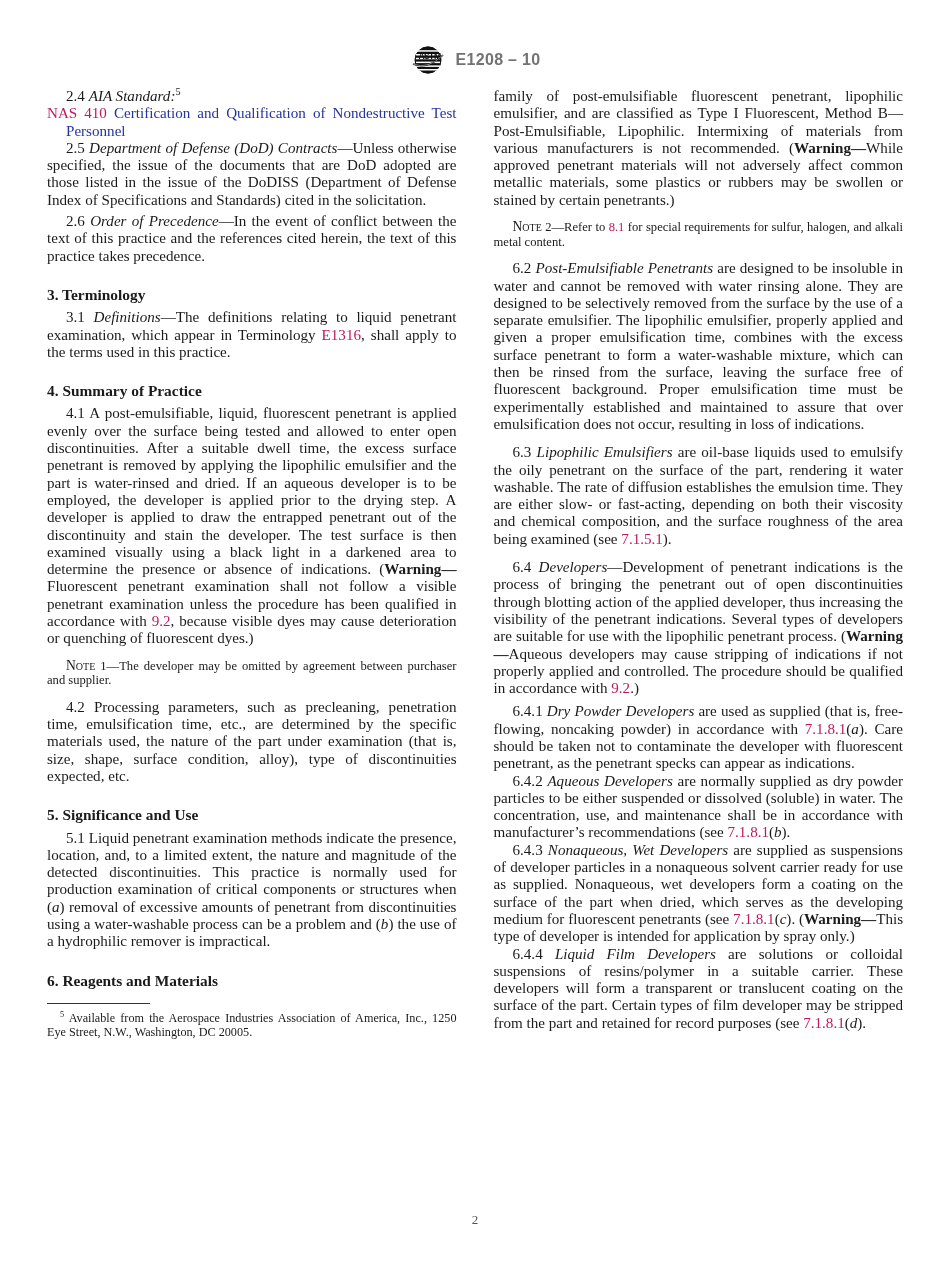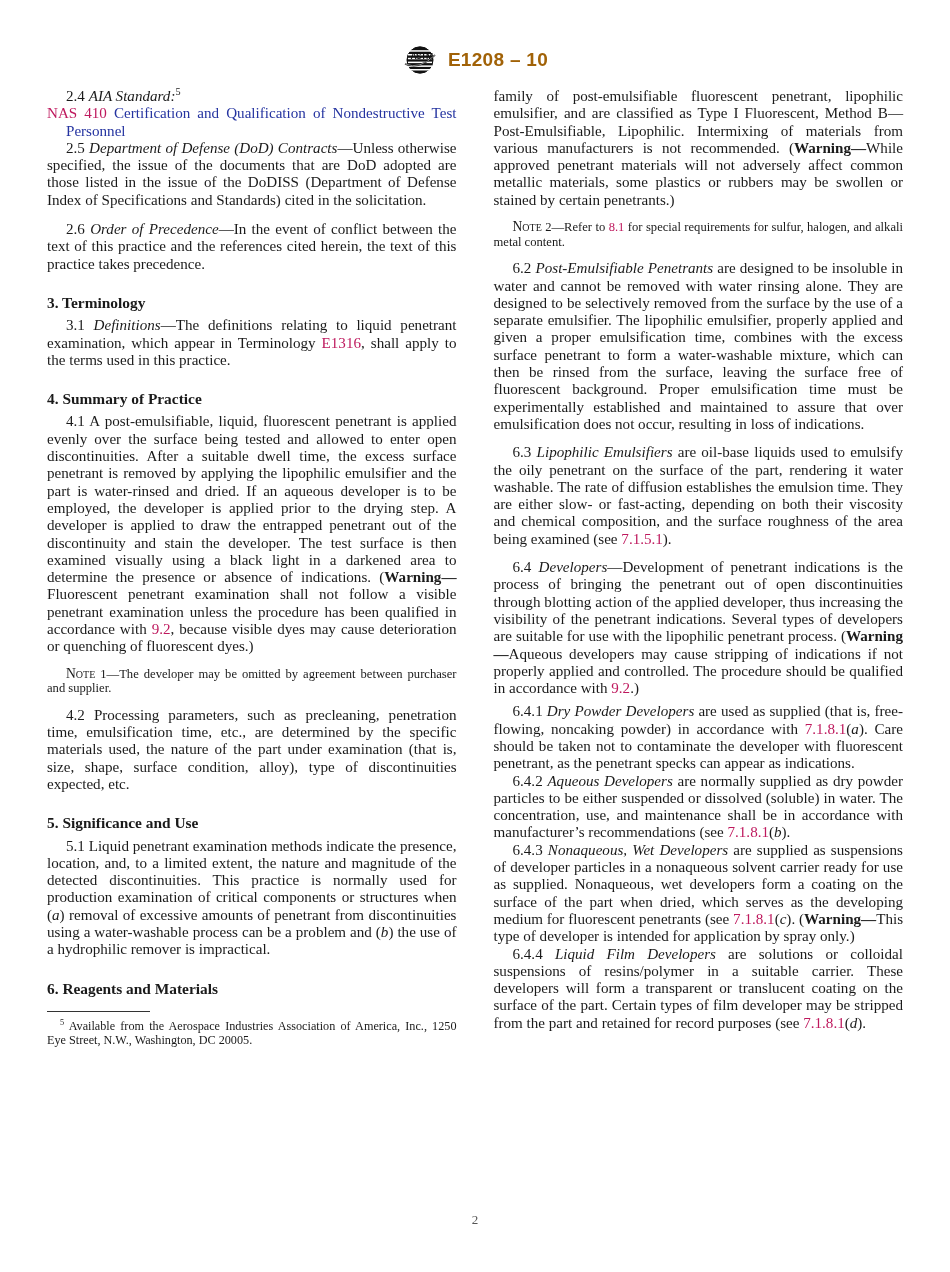--- a/index.html
+++ b/index.html
@@ -28,23 +28,23 @@
     align-items: center;
     justify-content: center;
     gap: 10px;
   }
   .astm-logo {
     display: block;
   }
   .header-title {
     font-family: "Liberation Sans", sans-serif;
     font-weight: bold;
-    font-size: 19px;
+    font-size: 16px;
     letter-spacing: 0.3px;
-    color: #a16207;
+    color: #737373;
   }
 
   
   .columns {
     position: absolute;
     top: 88px;
     left: 47px;
     width: 856px;
     display: flex;
     gap: 37px;
@@ -65,21 +65,21 @@
   p.ind {
     text-indent: 19px;
   }
   p.gap {
     margin-top: 11px;
   }
   p.gap-sm {
     margin-top: 6px;
   }
   p.gap-lg {
-    margin-top: 12px;
+    margin-top: 4px;
   }
   .sec-head {
     margin: 0;
     font-weight: bold;
     font-size: 15.4px;
     line-height: 17.3px;
   }
   .sec-head.gap {
     margin-top: 21px;
   }

